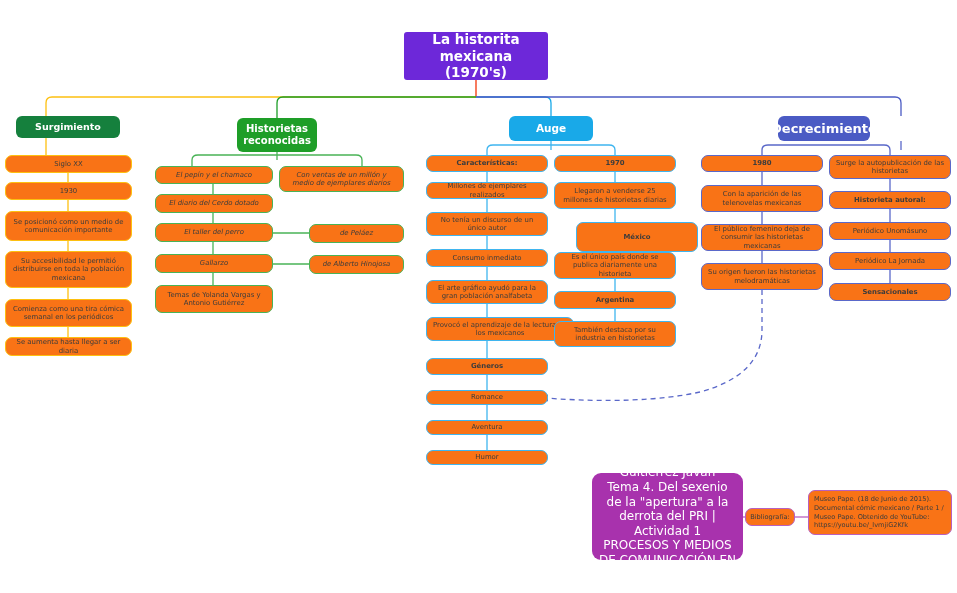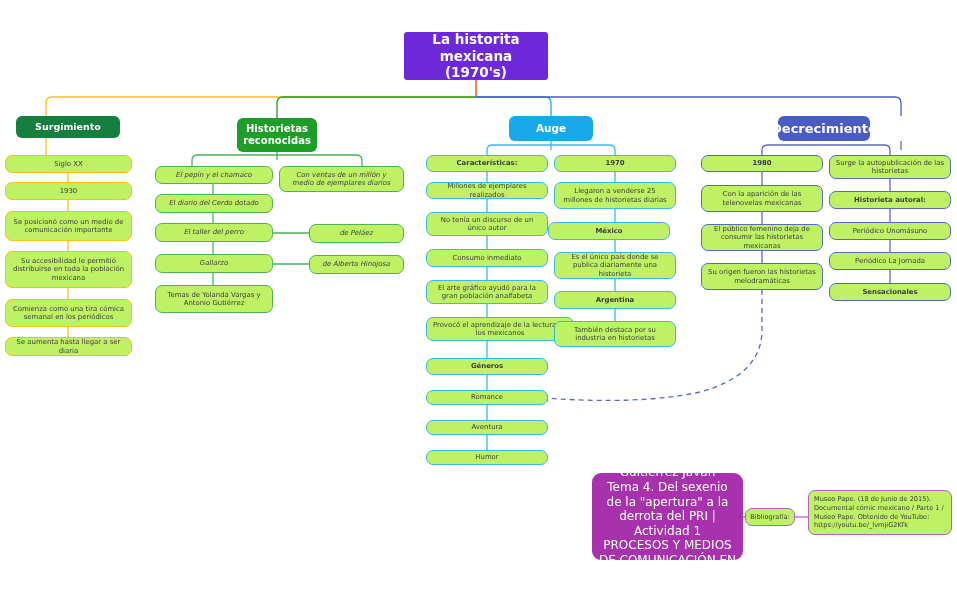--- a/index.html
+++ b/index.html
@@ -1,21 +1,21 @@
 <!DOCTYPE html>
 <html><head>
 <meta charset="utf-8">
 <style>
   html,body{margin:0;padding:0;background:#ffffff;}
   body{font-family:"DejaVu Sans","Liberation Sans",sans-serif;}
   #canvas{position:relative;width:957px;height:593px;overflow:hidden;background:#fff;}
   svg.links{position:absolute;left:0;top:0;width:957px;height:593px;pointer-events:none;}
 
   .node{position:absolute;box-sizing:border-box;display:flex;align-items:center;
-        justify-content:center;text-align:center;border-radius:7px;background:#bef264;
+        justify-content:center;text-align:center;border-radius:7px;background:#f97316;
         line-height:1.22;padding:3px 5px;}
   .hdr{color:#fff;font-weight:bold;border:none;border-radius:6px;}
 
   
   .root{background:#6d28d9;color:#fff;font-weight:bold;font-size:13.5px;border-radius:3px;}
 
   
   .h-yellow{background:#15803d;font-size:9.5px;}
   .h-green{background:#1e9e28;font-size:10px;}
   .h-blue{background:#19a9e8;font-size:10.5px;}
@@ -134,21 +134,21 @@
   <div class="node b-blue" style="left:426px;top:249px;width:122px;height:18px;">Consumo inmediato</div>
   <div class="node b-blue" style="left:426px;top:280px;width:122px;height:24px;">El arte gráfico ayudó para la gran población analfabeta</div>
   <div class="node b-blue" style="left:426px;top:317px;width:148px;height:24px;">Provocó el aprendizaje de la lectura en los mexicanos</div>
   <div class="node b-blue bold" style="left:426px;top:358px;width:122px;height:17px;">Géneros</div>
   <div class="node b-blue" style="left:426px;top:390px;width:122px;height:15px;">Romance</div>
   <div class="node b-blue" style="left:426px;top:420px;width:122px;height:15px;">Aventura</div>
   <div class="node b-blue" style="left:426px;top:450px;width:122px;height:15px;">Humor</div>
 
   <div class="node b-blue bold" style="left:554px;top:155px;width:122px;height:17px;">1970</div>
   <div class="node b-blue" style="left:554px;top:182px;width:122px;height:27px;">Llegaron a venderse 25 millones de historietas diarias</div>
-  <div class="node b-blue bold" style="left:548px;top:222px;width:122px;height:18px;">México</div>
+  <div class="node b-blue bold" style="left:576px;top:222px;width:122px;height:30px;">México</div>
   <div class="node b-blue" style="left:554px;top:252px;width:122px;height:27px;">Es el único país donde se publica diariamente una historieta</div>
   <div class="node b-blue bold" style="left:554px;top:291px;width:122px;height:18px;">Argentina</div>
   <div class="node b-blue" style="left:554px;top:321px;width:122px;height:26px;">También destaca por su industria en historietas</div>
 
   <div class="node hdr h-indigo" style="left:778px;top:116px;width:92px;height:25px;">Decrecimiento</div>
 
   <div class="node b-indigo bold" style="left:701px;top:155px;width:122px;height:17px;">1980</div>
   <div class="node b-indigo" style="left:701px;top:224px;width:122px;height:27px;">El público femenino deja de consumir las historietas mexicanas</div>
   <div class="node b-indigo" style="left:701px;top:185px;width:122px;height:27px;">Con la aparición de las telenovelas mexicanas</div>
   <div class="node b-indigo" style="left:701px;top:263px;width:122px;height:27px;">Su origen fueron las historietas melodramáticas</div>

